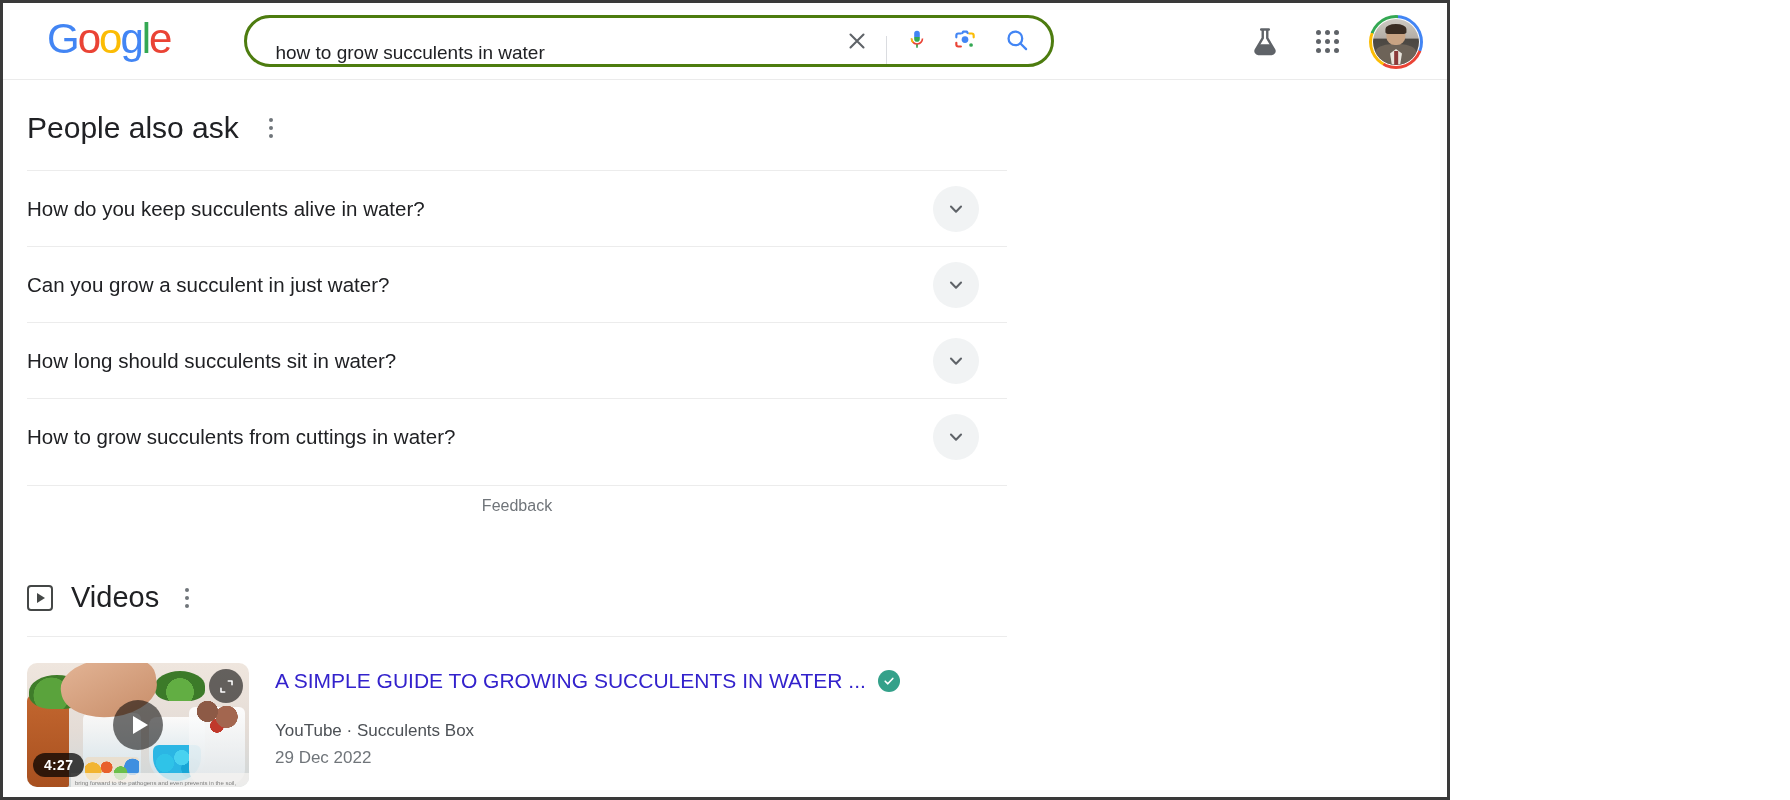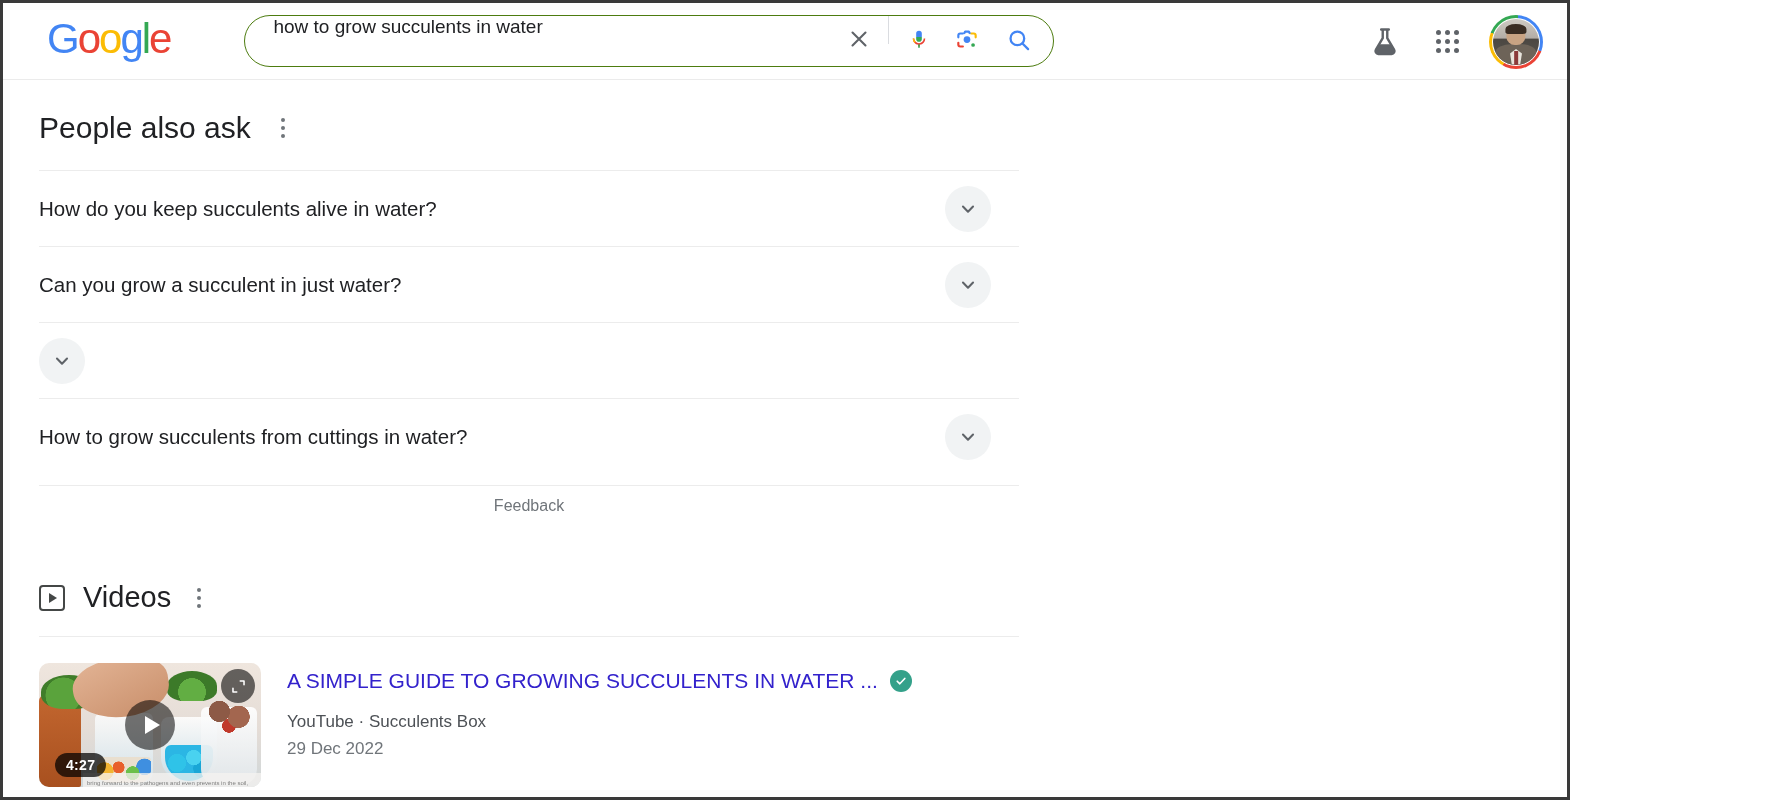--- a/index.html
+++ b/index.html
@@ -8,21 +8,21 @@
   html, body {
     width: 1790px;
     height: 800px;
     overflow: hidden;
     background: #ffffff;
     font-family: "Liberation Sans", sans-serif;
   }
 
   .screen {
     position: relative;
-    width: 1570px;
+    width: 1450px;
     height: 800px;
     background: #ffffff;
     border: 3px solid #3a3a3a;
     overflow: hidden;
   }
 
   
   .header {
     position: relative;
     height: 77px;
@@ -45,24 +45,24 @@
   .l-b { color: #4285F4; }
   .l-r { color: #EA4335; }
   .l-y { color: #FBBC05; }
   .l-g { color: #34A853; }
 
   
   .searchbox {
     margin-left: 74px;
     width: 810px;
     height: 52px;
-    border: 1px solid #4d7c0f;
+    border: 3px solid #4d7c0f;
     border-radius: 26px;
     display: flex;
-    align-items: flex-start;
+    align-items: flex-end;
     background: #fff;
   }
   .search-input {
     flex: 1;
     border: none;
     outline: none;
     font-size: 19px;
     color: #202124;
     padding-left: 28px;
     font-family: "Liberation Sans", sans-serif;
@@ -186,21 +186,21 @@
   .av-tie {
     position: absolute;
     left: 50%; bottom: 0;
     transform: translateX(-50%);
     width: 8%; height: 30%;
     background: #8b3a3a;
   }
 
   
   .main {
-    padding-left: 36px;
+    padding-left: 24px;
     padding-top: 28px;
   }
 
   .paa-block { width: 980px; }
 
   .section-head {
     display: flex;
     align-items: center;
     gap: 22px;
   }
@@ -445,21 +445,21 @@
     position: absolute;
     right: 6px; top: 6px;
     width: 34px; height: 34px;
     border-radius: 50%;
     background: rgba(0,0,0,.58);
     display: flex; align-items: center; justify-content: center;
     cursor: pointer;
   }
   .duration {
     position: absolute;
-    left: 16px; bottom: 10px;
+    left: 6px; bottom: 10px;
     background: rgba(0,0,0,.72);
     color: #fff;
     font-size: 14px;
     font-weight: 600;
     border-radius: 14px;
     padding: 4px 11px;
     letter-spacing: .3px;
   }
 
   .vid-info { padding-top: 4px; }
@@ -476,21 +476,21 @@
     font-weight: 400;
   }
   .verified {
     width: 22px; height: 22px;
     border-radius: 50%;
     background: #34A18A;
     display: flex; align-items: center; justify-content: center;
     flex: none;
   }
   .vid-meta {
-    margin-top: 15px;
+    margin-top: 24px;
     font-size: 17px;
     color: #4d5156;
     line-height: 1.55;
   }
   .vid-meta .line2 { color: #70757a; }
 </style>
 </head>
 <body>
 
 <div class="screen">
@@ -607,20 +607,21 @@
         <div class="paa-item">
           <div class="paa-q">Can you grow a succulent in just water?</div>
           <div class="chev-btn">
             <svg width="22" height="22" viewBox="0 0 24 24">
               <path d="M6.5 9.3 L12 15 L17.5 9.3" stroke="#5f6368" stroke-width="2.2" fill="none" stroke-linecap="round" stroke-linejoin="round"></path>
             </svg>
           </div>
         </div>
 
         <div class="paa-item">
+          <div class="paa-q">How long should succulents sit in water?</div>
           <div class="chev-btn">
             <svg width="22" height="22" viewBox="0 0 24 24">
               <path d="M6.5 9.3 L12 15 L17.5 9.3" stroke="#5f6368" stroke-width="2.2" fill="none" stroke-linecap="round" stroke-linejoin="round"></path>
             </svg>
           </div>
         </div>
 
         <div class="paa-item">
           <div class="paa-q">How to grow succulents from cuttings in water?</div>
           <div class="chev-btn">

